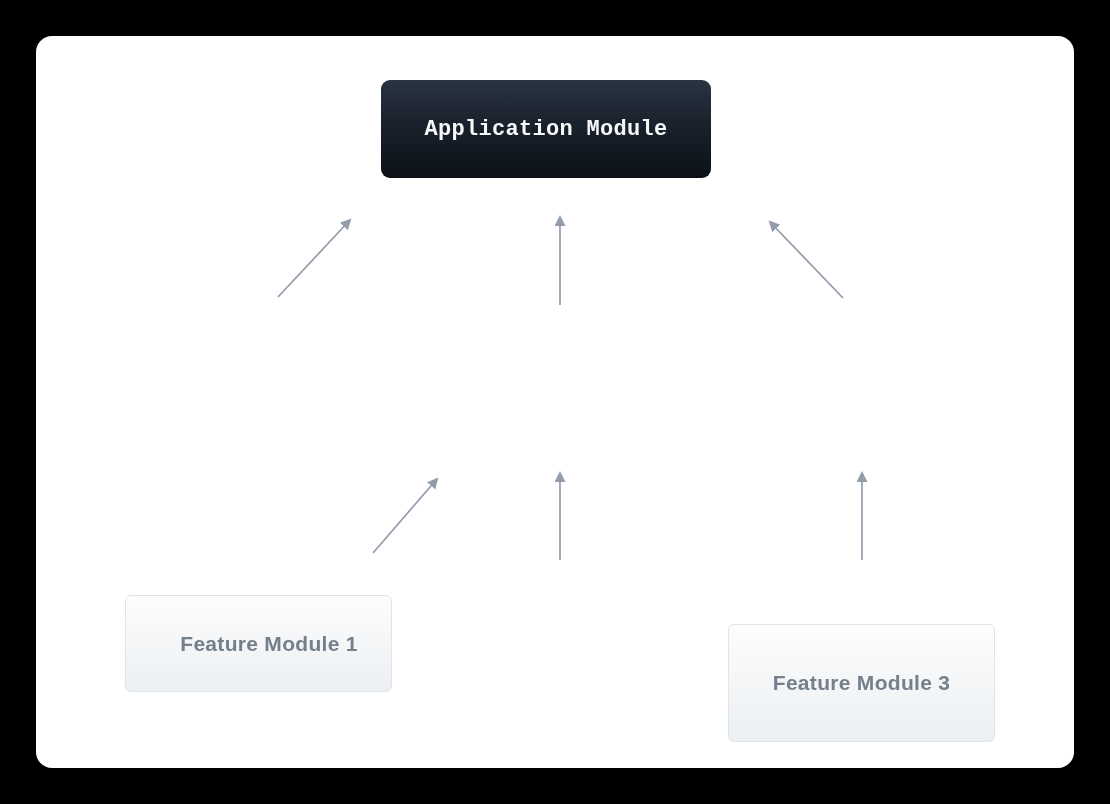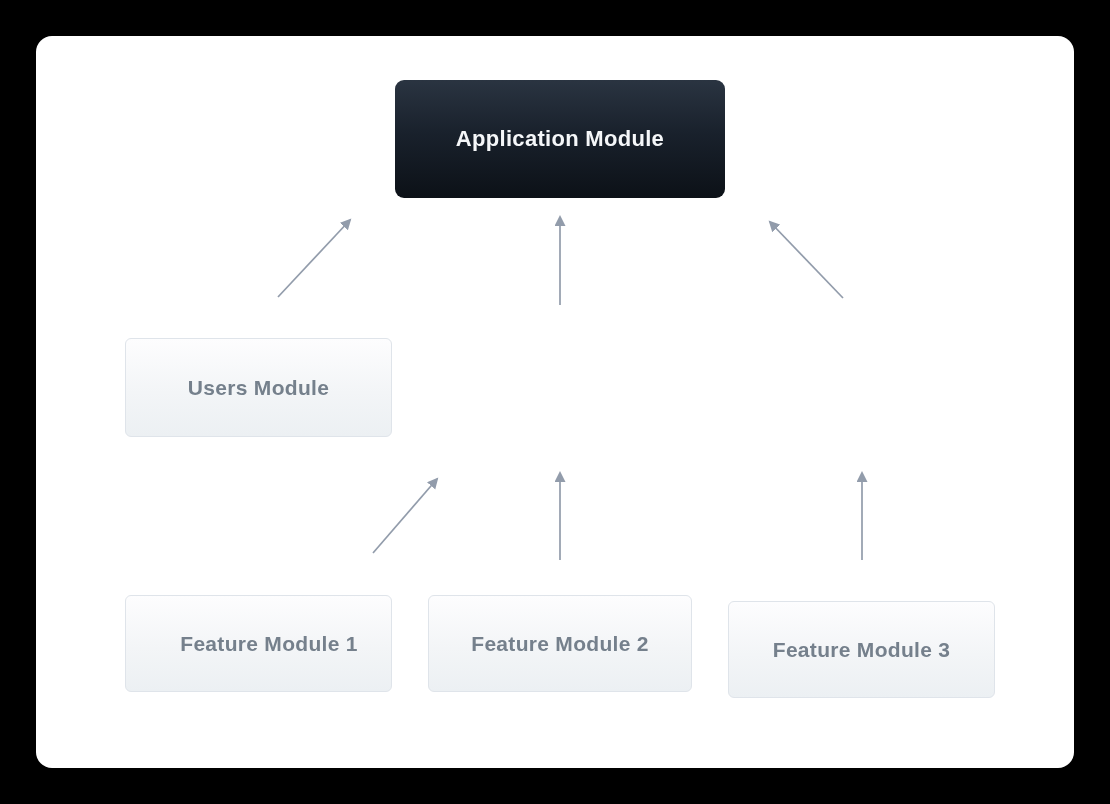--- a/index.html
+++ b/index.html
@@ -53,27 +53,27 @@
   .node-light {
     background: linear-gradient(180deg, #fdfdfe 0%, #f3f5f7 55%, #ecf0f3 100%);
     border: 1px solid #dfe4ea;
     border-radius: 6px;
     color: #75808c;
     font-size: 21px;
     font-weight: 600;
     letter-spacing: 0.3px;
   }
   
-  .n-app    { left: 359px; top: 44px;  width: 330px; height: 118px; }
+  .n-app    { left: 345px; top: 44px;  width: 330px; height: 98px; font-family: Liberation Mono, monospace; }
   .n-users  { left: 89px;  top: 302px; width: 267px; height: 99px; }
   .n-orders { left: 392px; top: 302px; width: 264px; height: 99px; }
   .n-chat   { left: 692px; top: 302px; width: 267px; height: 99px; }
   .n-f1     { left: 89px;  top: 559px; width: 267px; height: 97px; padding-left: 21px; }
   .n-f2     { left: 392px; top: 559px; width: 264px; height: 97px; }
-  .n-f3     { left: 692px; top: 565px; width: 267px; height: 97px; text-align: right; }
+  .n-f3     { left: 692px; top: 588px; width: 267px; height: 118px; text-align: right; }
 </style>
 </head>
 <body>
 
 <div class="stage">
   <div class="card">
 
     <svg class="arrows" viewBox="0 0 1038 732" xmlns="http://www.w3.org/2000/svg">
       <defs>
         <marker id="arrowhead" markerUnits="userSpaceOnUse" markerWidth="12" markerHeight="12" refX="9" refY="5.5" orient="auto">
@@ -87,32 +87,26 @@
 
       <line x1="337" y1="517" x2="401" y2="443" stroke="#929cab" stroke-width="1.7" marker-end="url(#arrowhead)"></line>
       <line x1="524" y1="524" x2="524" y2="437" stroke="#929cab" stroke-width="1.7" marker-end="url(#arrowhead)"></line>
       <line x1="826" y1="524" x2="826" y2="437" stroke="#929cab" stroke-width="1.7" marker-end="url(#arrowhead)"></line>
     </svg>
 
     <div class="node node-root n-app">
       <span>Application Module</span>
     </div>
 
-    <div class="node node-light n-users">
-      <span>Users Module</span>
-    </div>
 
 
 
     <div class="node node-light n-f1">
       <span>Feature Module 1</span>
     </div>
 
-    <div class="node node-light n-f2">
-      <span>Feature Module 2</span>
-    </div>
 
     <div class="node node-light n-f3">
       <span>Feature Module 3</span>
     </div>
 
   </div>
 </div>
 
 </body></html>

